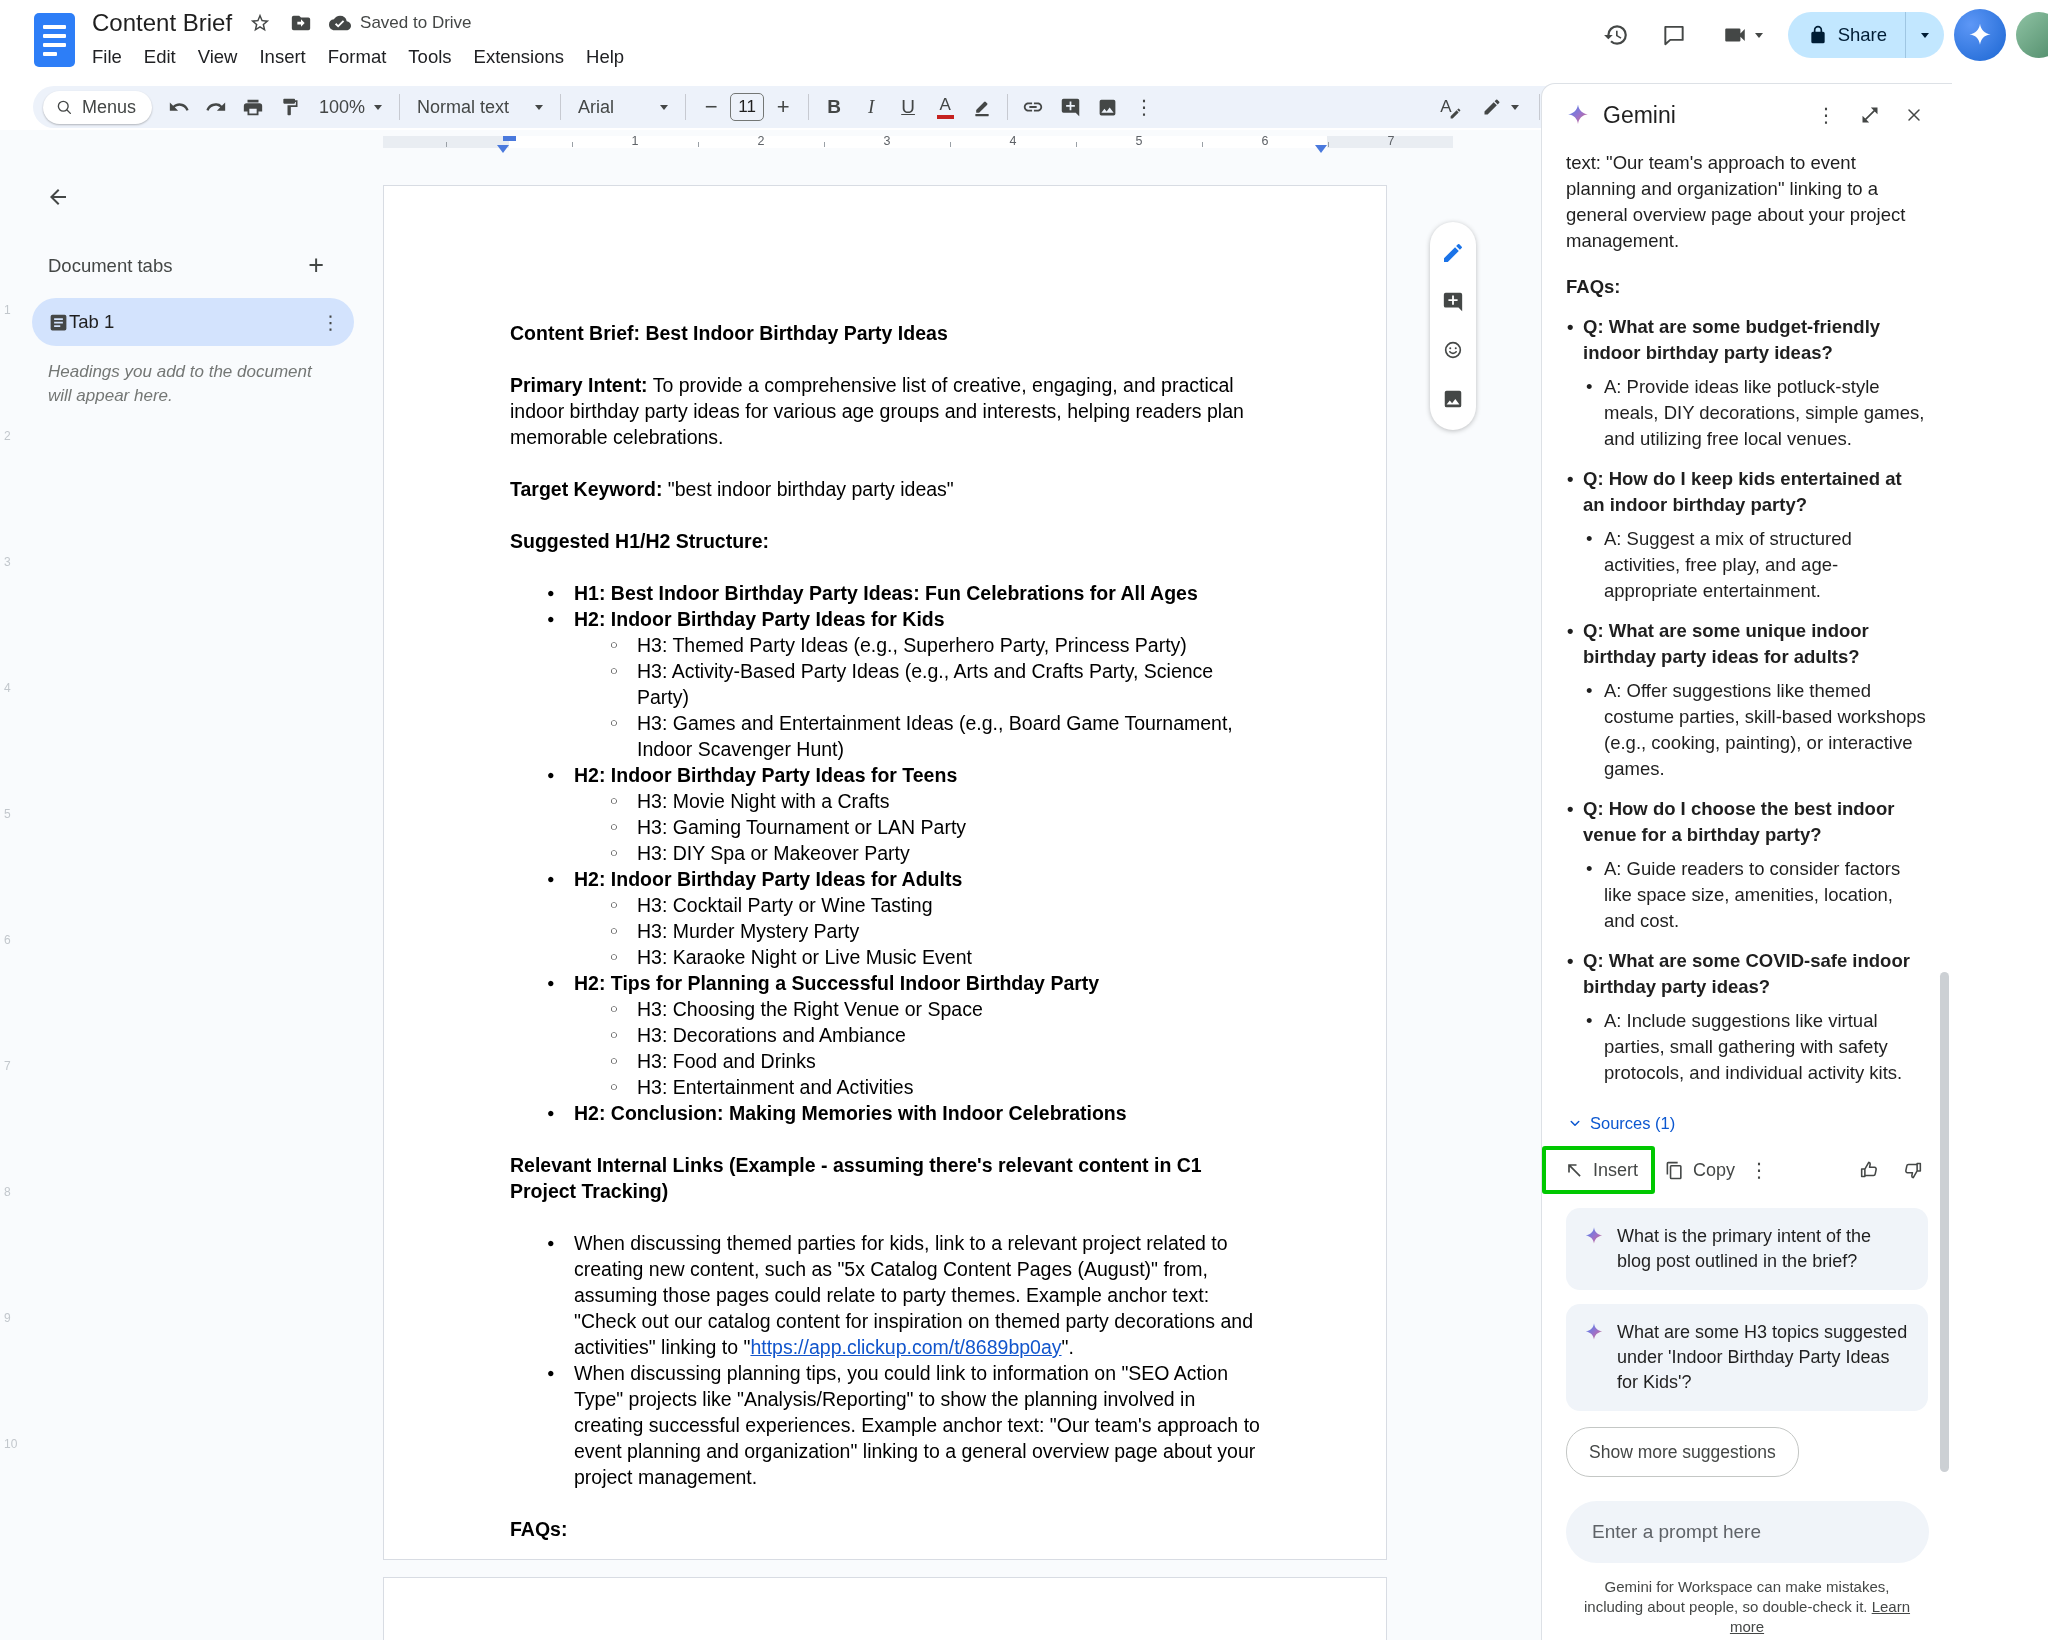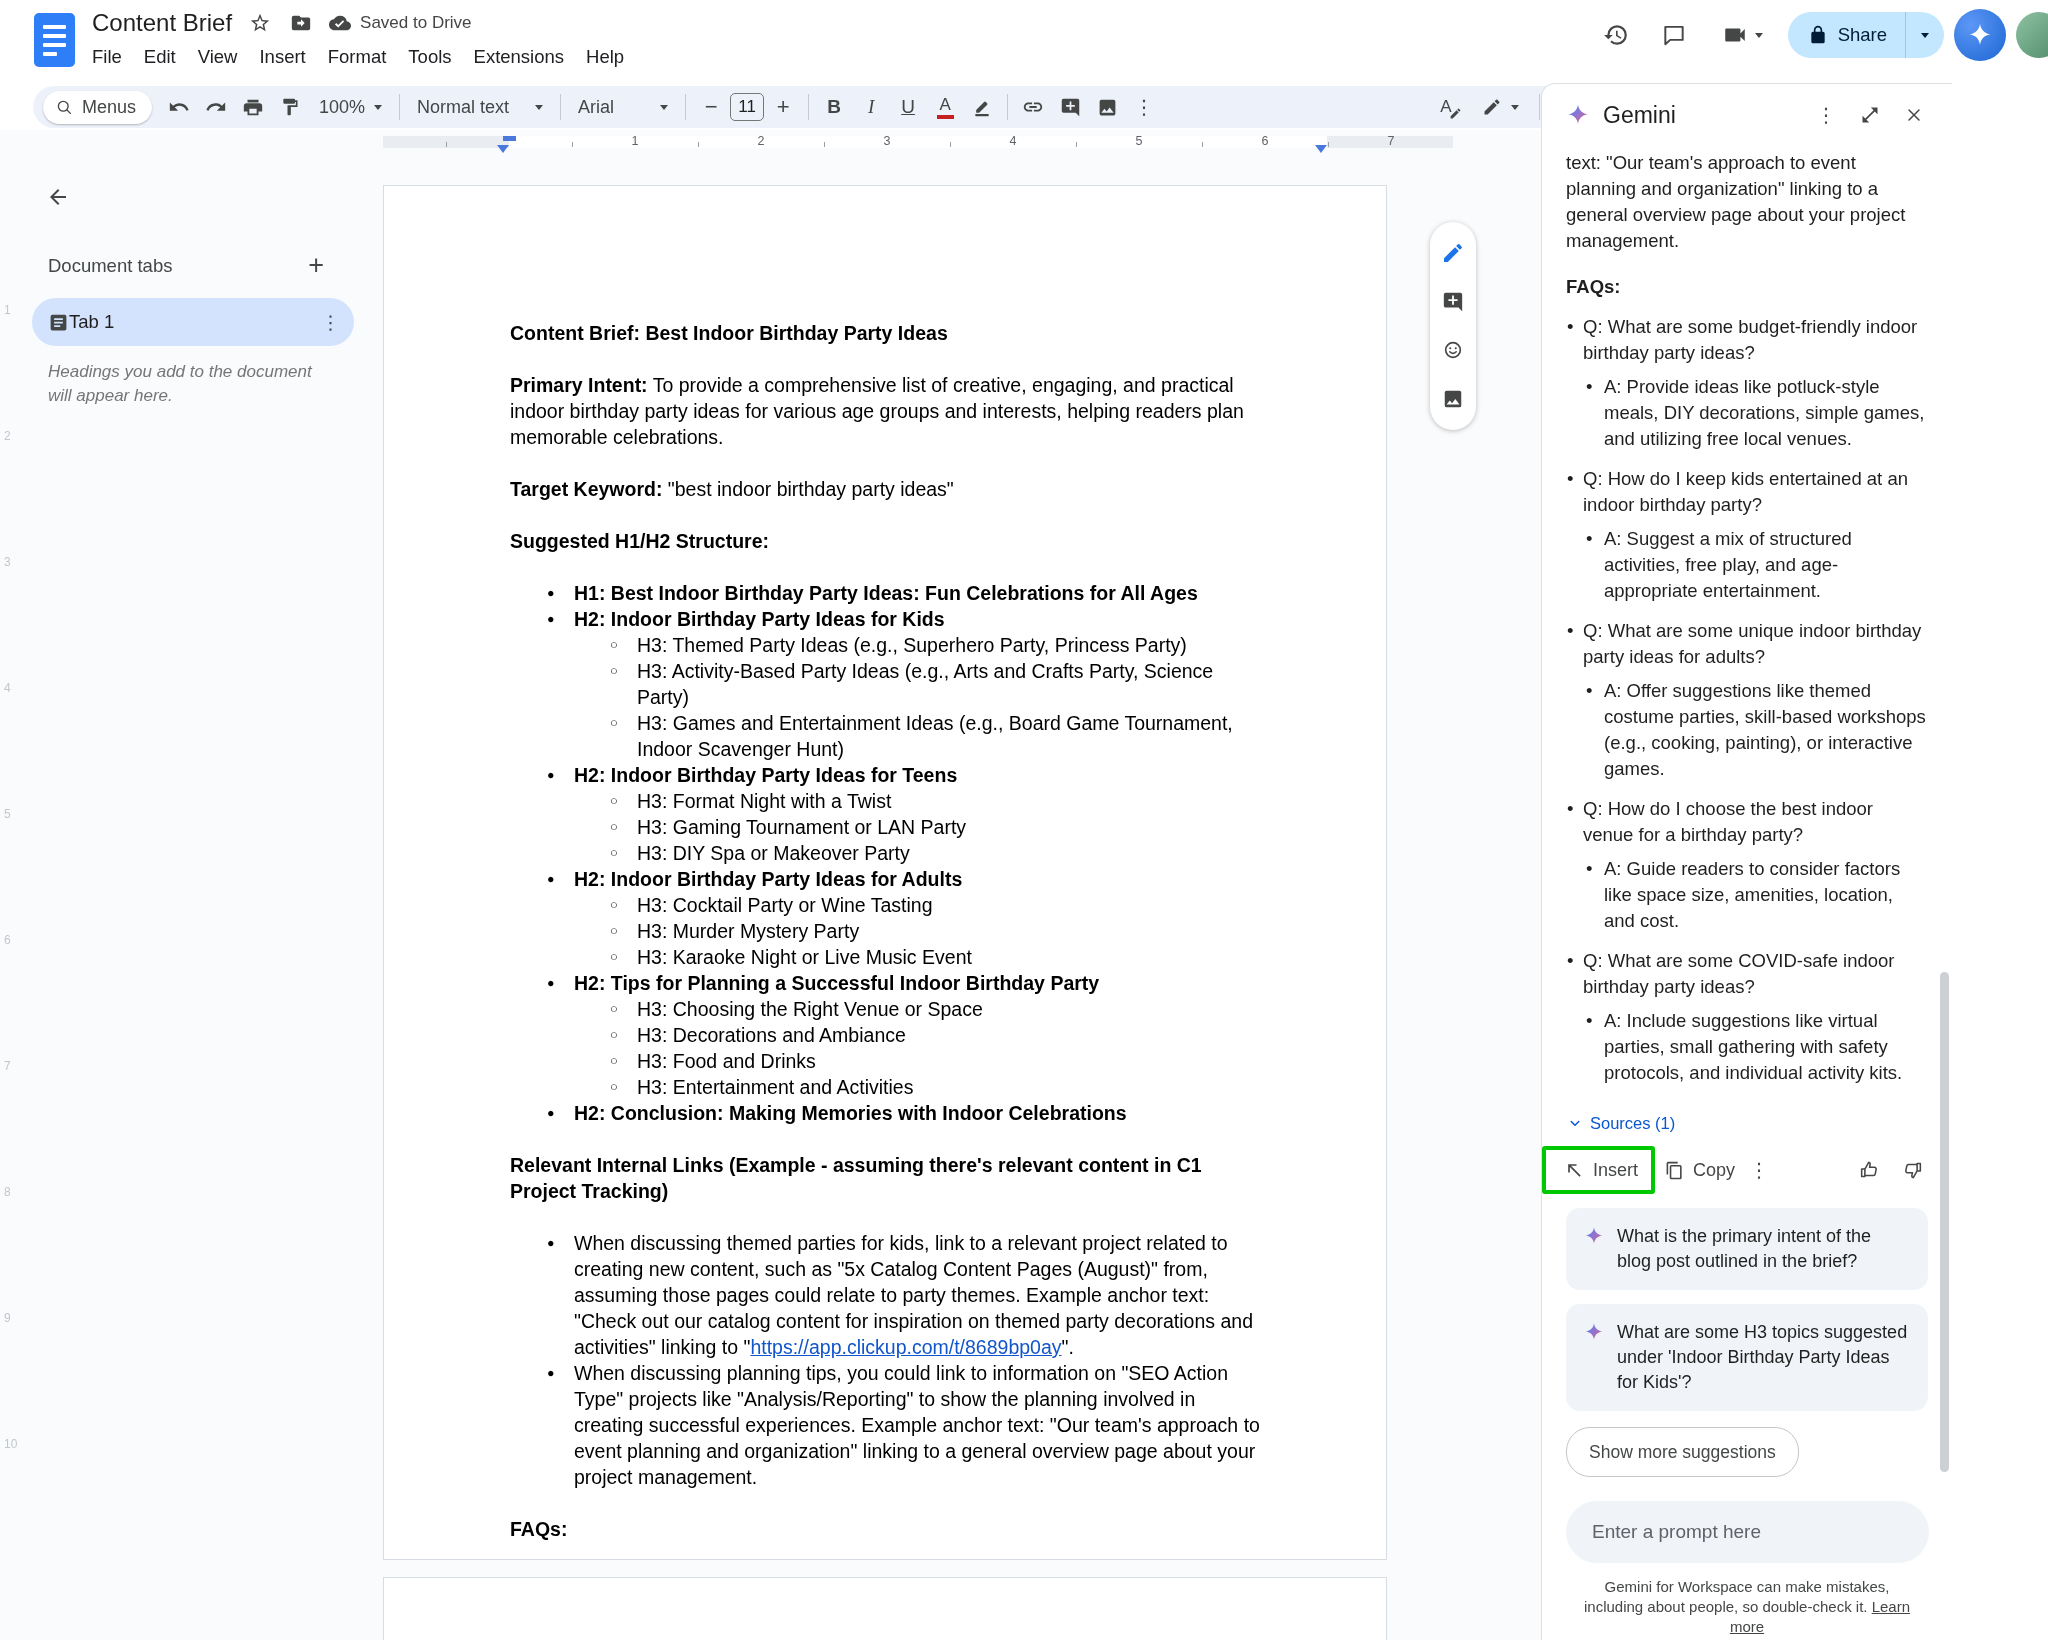--- a/index.html
+++ b/index.html
@@ -103,21 +103,21 @@
 
   
   .gemini{position:absolute;left:1541px;top:83px;width:411px;height:1557px;background:#fff;
     border-left:1px solid #dde1e6;border-top:1px solid #dde1e6;border-top-left-radius:14px;overflow:hidden}
   .g-header{height:62px;display:flex;align-items:center;padding:0 18px 0 24px;gap:13px}
   .g-title{font-size:23px;color:#1f1f1f}
   .g-actions{margin-left:auto;display:flex;align-items:center;gap:4px}
   .g-actions .icon-btn{width:40px;height:40px}
   .g-content{padding:4px 24px 0;font-size:18.5px;line-height:26px;color:#1f1f1f}
   .g-faqs-h{font-weight:700;margin:20px 0 0}
-  .faq-q{position:relative;padding-left:17px;font-weight:400;margin-top:14px}
+  .faq-q{position:relative;padding-left:17px;font-weight:700;margin-top:14px}
   .faq-q::before{content:"•";position:absolute;left:1px}
   .faq-a{position:relative;padding-left:38px;margin-top:8px}
   .faq-a::before{content:"•";position:absolute;left:20px}
   .g-sources{margin-top:24px;display:flex;align-items:center;gap:6px;color:#0b57d0;font-size:16.5px;font-weight:500;cursor:pointer}
   .g-actions-row{margin-top:10px;display:flex;align-items:center}
   .green-box{display:inline-flex;border:4px solid #00c800;border-radius:3px;padding:3px 7px 3px 12px;margin-left:-24px}
   .g-btn{display:flex;align-items:center;gap:9px;color:#444746;font-size:18px;font-weight:500;padding:7px 10px;border-radius:18px;cursor:pointer}
   .g-thumbs{margin-left:auto;display:flex;align-items:center;gap:22px;padding-right:4px}
   .chip{background:#f0f4f9;border-radius:14px;padding:16px 18px;display:flex;gap:13px;font-size:18px;line-height:25px;color:#1f1f1f;
     margin-top:14px;cursor:pointer}
@@ -397,21 +397,21 @@
       <p><span class="b">Target Keyword:</span><span> "best indoor birthday party ideas"</span></p>
       <p class="b">Suggested H1/H2 Structure:</p>
       <ul class="outline">
           <li class="l1"><span class="b">H1: Best Indoor Birthday Party Ideas: Fun Celebrations for All Ages</span></li>
           <li class="l1"><span class="b">H2: Indoor Birthday Party Ideas for Kids</span><ul class="sub">
               <li class="l2">H3: Themed Party Ideas (e.g., Superhero Party, Princess Party)</li>
               <li class="l2">H3: Activity-Based Party Ideas (e.g., Arts and Crafts Party, Science Party)</li>
               <li class="l2">H3: Games and Entertainment Ideas (e.g., Board Game Tournament, Indoor Scavenger Hunt)</li>
             </ul></li>
           <li class="l1"><span class="b">H2: Indoor Birthday Party Ideas for Teens</span><ul class="sub">
-              <li class="l2">H3: Format Night with a Twist</li>
+              <li class="l2">H3: Movie Night with a Crafts</li>
               <li class="l2">H3: Gaming Tournament or LAN Party</li>
               <li class="l2">H3: DIY Spa or Makeover Party</li>
             </ul></li>
           <li class="l1"><span class="b">H2: Indoor Birthday Party Ideas for Adults</span><ul class="sub">
               <li class="l2">H3: Cocktail Party or Wine Tasting</li>
               <li class="l2">H3: Murder Mystery Party</li>
               <li class="l2">H3: Karaoke Night or Live Music Event</li>
             </ul></li>
           <li class="l1"><span class="b">H2: Tips for Planning a Successful Indoor Birthday Party</span><ul class="sub">
               <li class="l2">H3: Choosing the Right Venue or Space</li>

